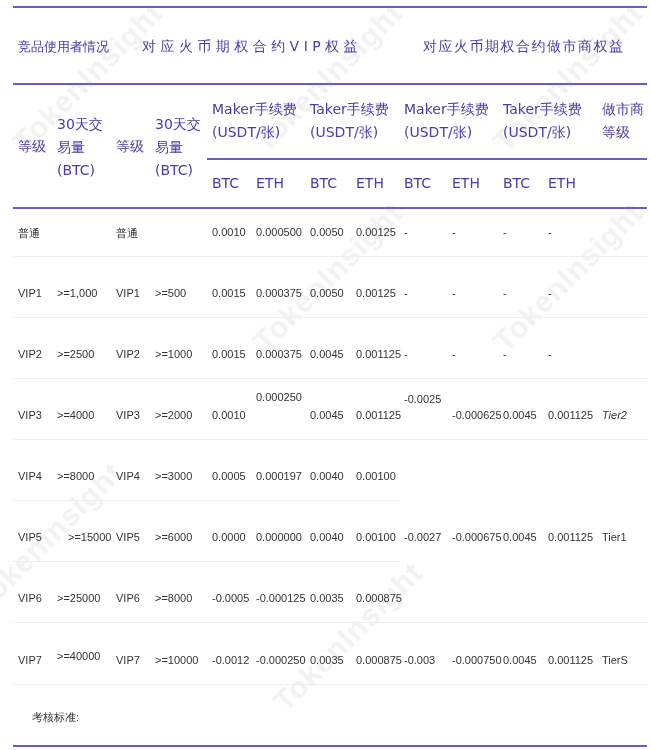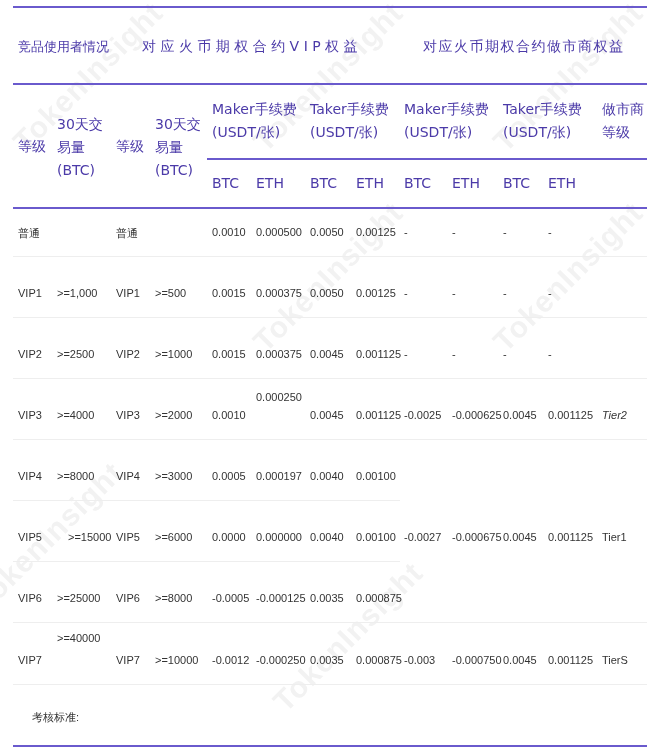--- a/index.html
+++ b/index.html
@@ -135,21 +135,21 @@
     </div>
     <div>
       <div class="t cell" style="left: 18px; top: 409px;">VIP3</div>
       <div class="t cell" style="left: 57px; top: 409px;">&gt;=4000</div>
       <div class="t cell" style="left: 116px; top: 409px;">VIP3</div>
       <div class="t cell" style="left: 155px; top: 409px;">&gt;=2000</div>
       <div class="t cell" style="left: 212px; top: 409px;">0.0010</div>
       <div class="t cell" style="left: 256px; top: 391px;">0.000250</div>
       <div class="t cell" style="left: 310px; top: 409px;">0.0045</div>
       <div class="t cell" style="left: 356px; top: 409px;">0.001125</div>
-      <div class="t cell" style="left: 404px; top: 409px;">-0.0025</div>
+      <div class="t cell" style="left: 404px; top: 393px;">-0.0025</div>
       <div class="t cell" style="left: 452px; top: 409px;">-0.000625</div>
       <div class="t cell" style="left: 503px; top: 409px;">0.0045</div>
       <div class="t cell" style="left: 548px; top: 409px;">0.001125</div>
       <div class="t cell" style="left: 602px; top: 409px; font-style: italic;">Tier2</div>
     </div>
     <div>
       <div class="t cell" style="left: 18px; top: 470px;">VIP4</div>
       <div class="t cell" style="left: 57px; top: 470px;">&gt;=8000</div>
       <div class="t cell" style="left: 116px; top: 470px;">VIP4</div>
       <div class="t cell" style="left: 155px; top: 470px;">&gt;=3000</div>
@@ -178,21 +178,21 @@
       <div class="t cell" style="left: 57px; top: 592px;">&gt;=25000</div>
       <div class="t cell" style="left: 116px; top: 592px;">VIP6</div>
       <div class="t cell" style="left: 155px; top: 592px;">&gt;=8000</div>
       <div class="t cell" style="left: 212px; top: 592px;">-0.0005</div>
       <div class="t cell" style="left: 256px; top: 592px;">-0.000125</div>
       <div class="t cell" style="left: 310px; top: 592px;">0.0035</div>
       <div class="t cell" style="left: 356px; top: 592px;">0.000875</div>
     </div>
     <div>
       <div class="t cell" style="left: 18px; top: 654px;">VIP7</div>
-      <div class="t cell" style="left: 57px; top: 632px;">&gt;=40000</div>
+      <div class="t cell" style="left: 57px; top: 650px;">&gt;=40000</div>
       <div class="t cell" style="left: 116px; top: 654px;">VIP7</div>
       <div class="t cell" style="left: 155px; top: 654px;">&gt;=10000</div>
       <div class="t cell" style="left: 212px; top: 654px;">-0.0012</div>
       <div class="t cell" style="left: 256px; top: 654px;">-0.000250</div>
       <div class="t cell" style="left: 310px; top: 654px;">0.0035</div>
       <div class="t cell" style="left: 356px; top: 654px;">0.000875</div>
       <div class="t cell" style="left: 404px; top: 654px;">-0.003</div>
       <div class="t cell" style="left: 452px; top: 654px;">-0.000750</div>
       <div class="t cell" style="left: 503px; top: 654px;">0.0045</div>
       <div class="t cell" style="left: 548px; top: 654px;">0.001125</div>

